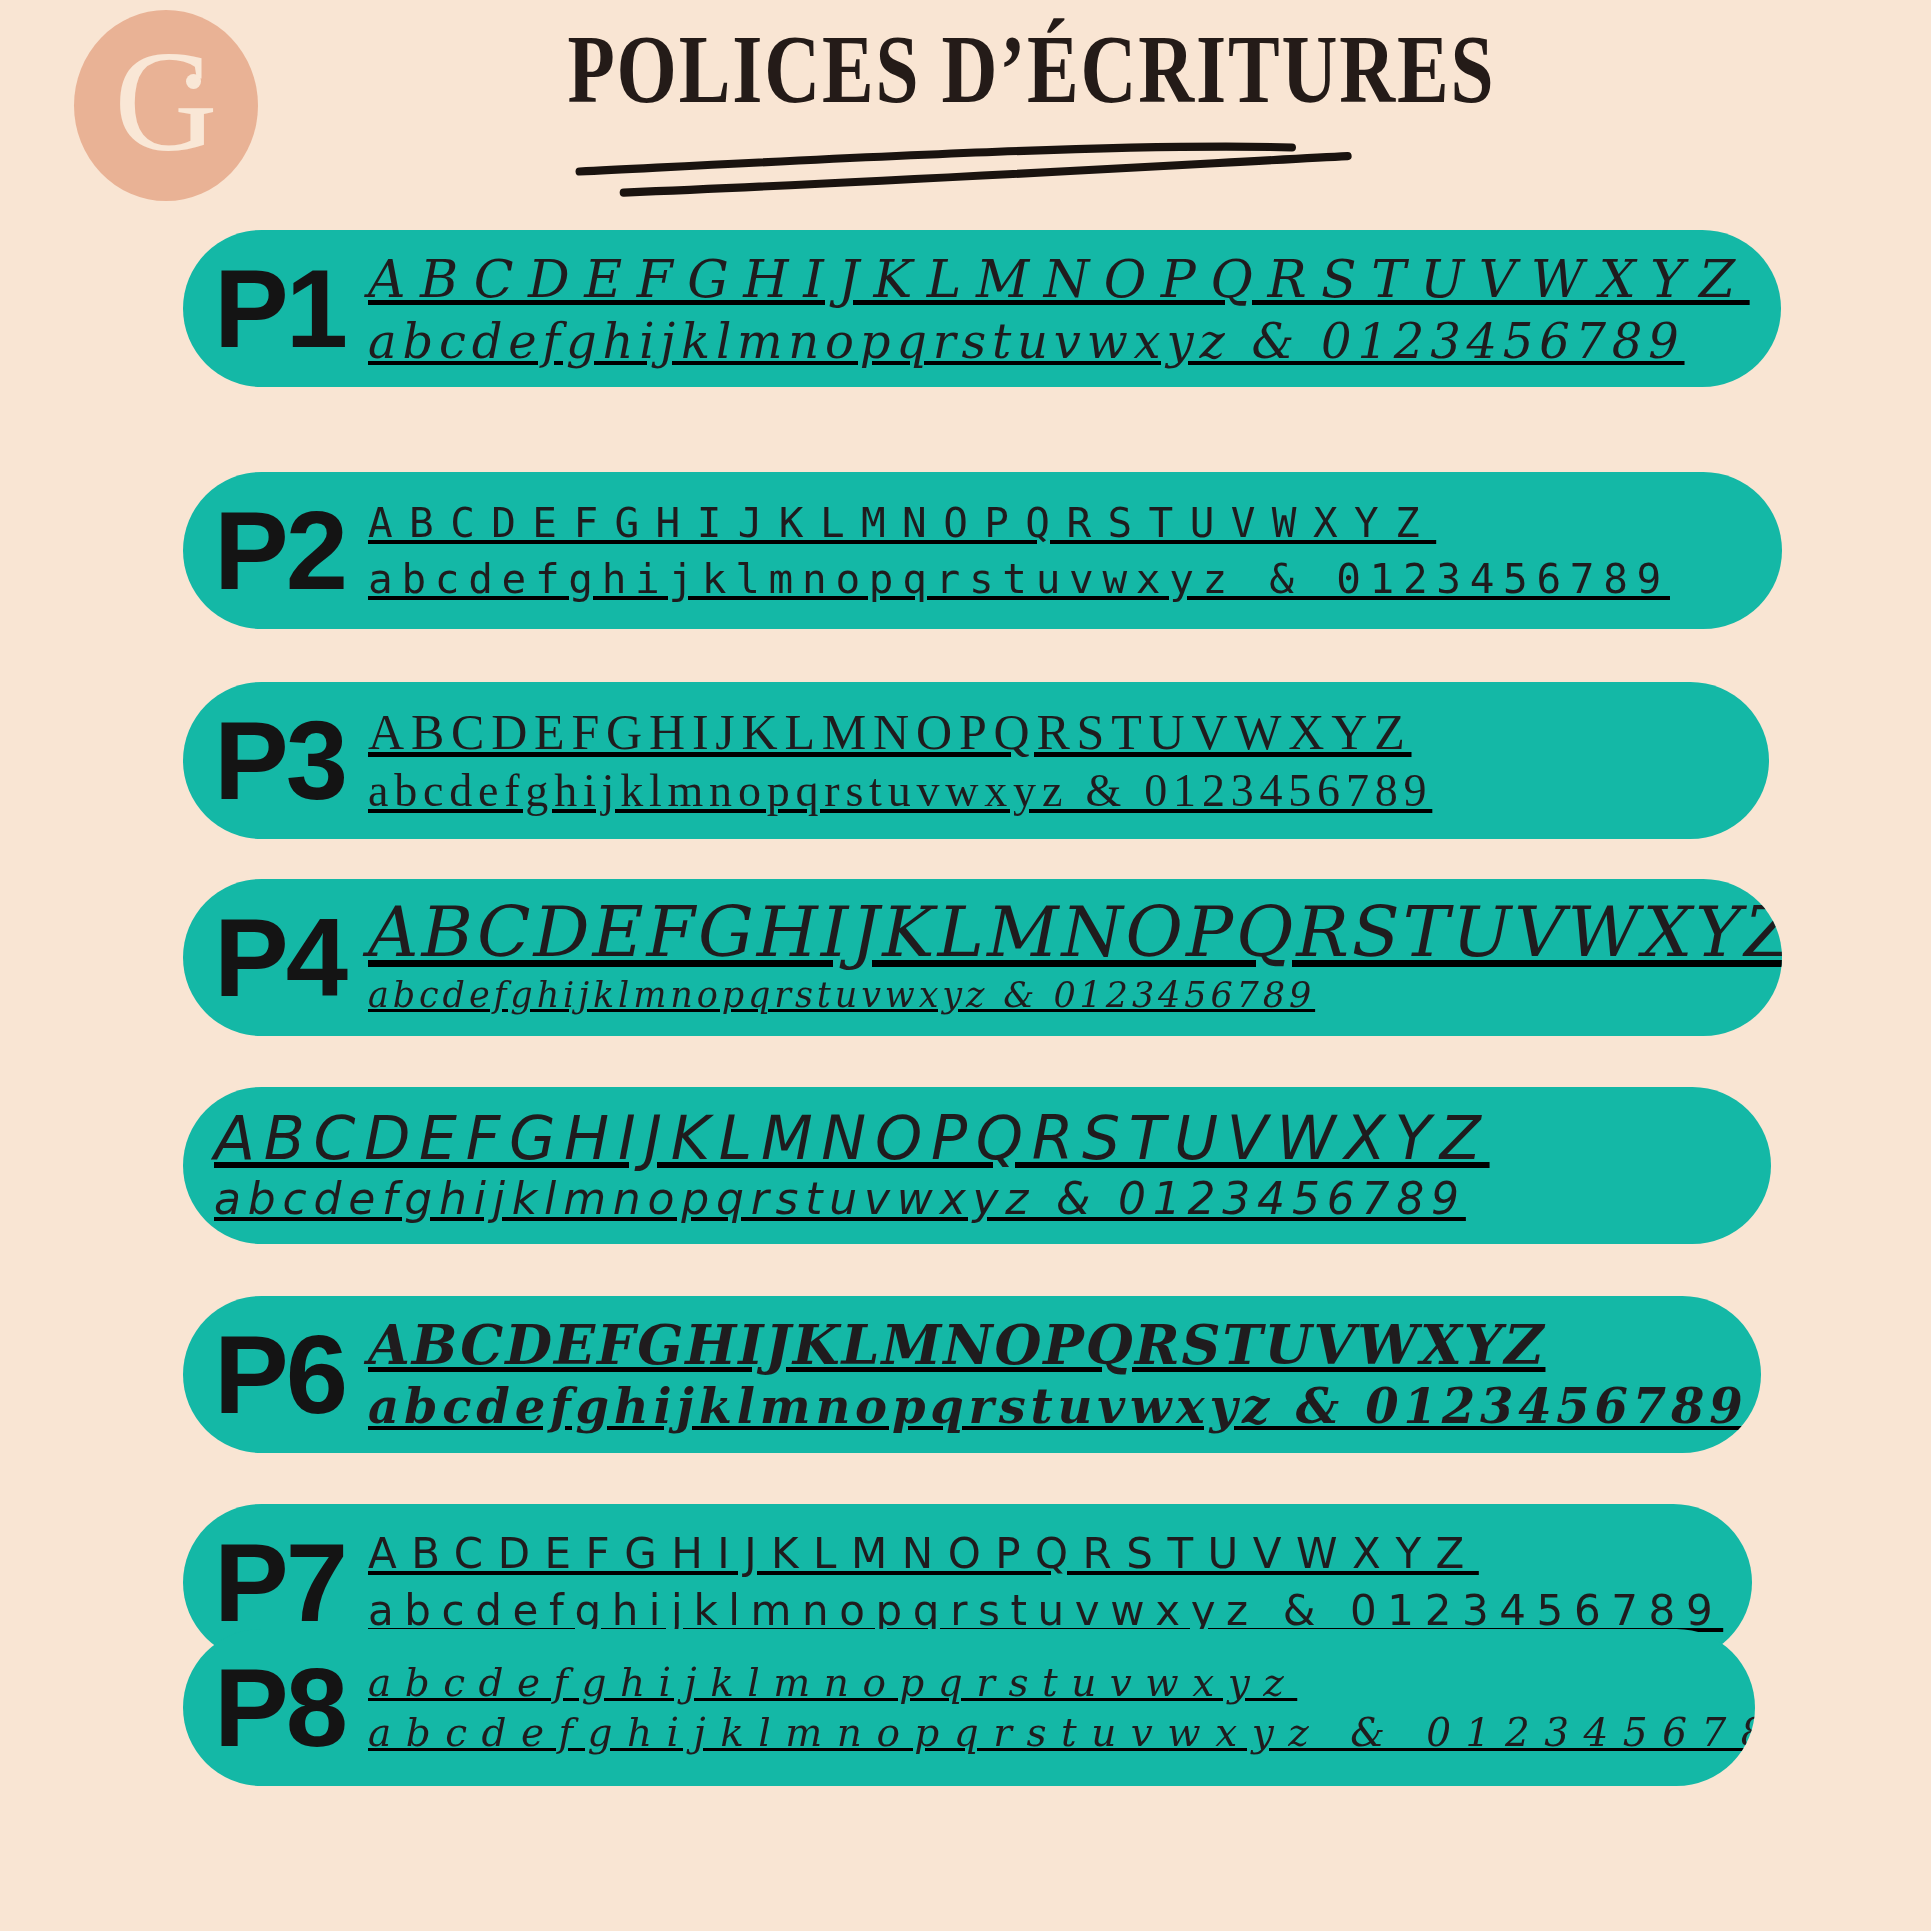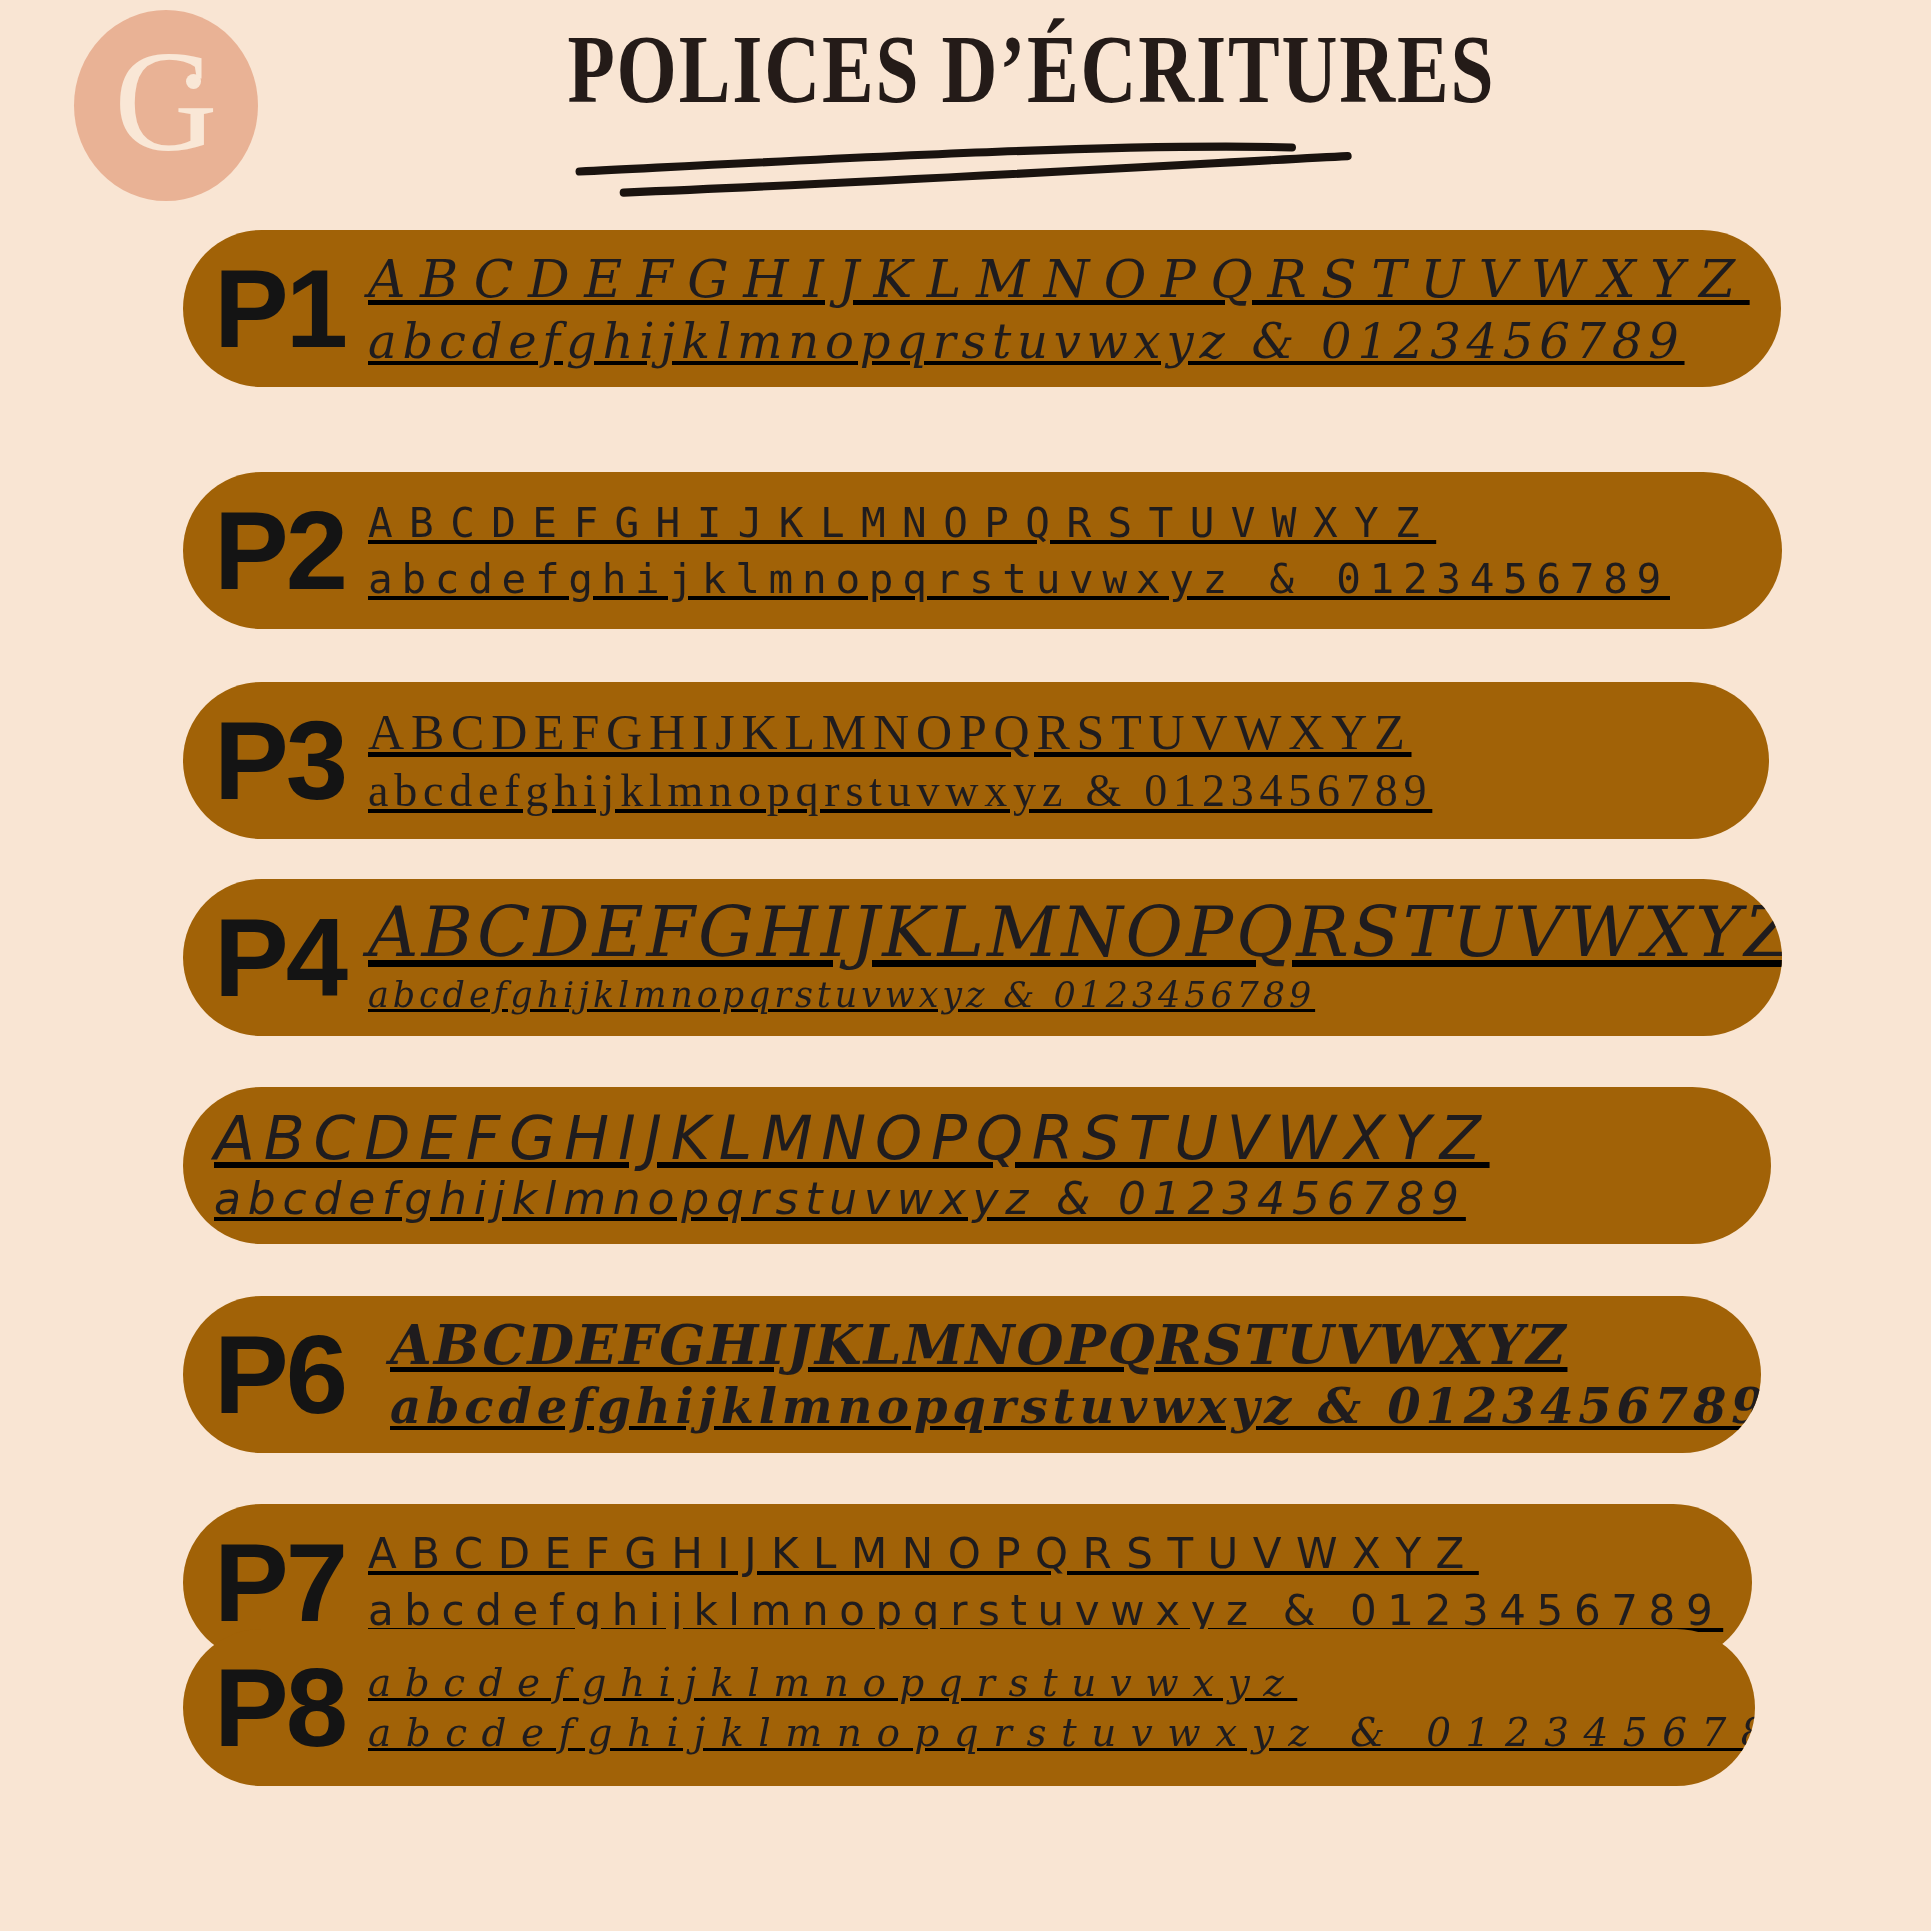--- a/index.html
+++ b/index.html
@@ -33,31 +33,31 @@
     display:inline-block;
     font-family:"Liberation Serif", serif;
     font-weight:700;font-size:79px;letter-spacing:1.9px;
     color:#241b18;white-space:nowrap;
     transform:scale(0.98,1.22);transform-origin:center top;
   }
   .underline-svg{position:absolute;left:539px;top:135px;}
   
   .pill{
     position:absolute;left:183px;height:157px;
-    background:#a16207;border-radius:92px;
+    background:#14b8a6;border-radius:92px;
     display:flex;align-items:center;
     padding-left:31px;box-sizing:border-box;
     overflow:hidden;
   }
   .r1{top:230px;width:1598px;}
   .r2{top:452px;width:1599px;margin-top:20px;}
   .r3{top:682px;width:1586px;}
   .r4{top:879px;width:1599px;}
   .r5{top:1087px;width:1588px;}
-  .r6{top:1296px;width:1578px;gap:22px;}
+  .r6{top:1296px;width:1578px;}
   .r7{top:1504px;width:1569px;}
   .r8{top:1629px;width:1572px;}
   .row-label{
     flex:none;width:154px;
     font-family:"Liberation Sans", sans-serif;
     font-weight:700;font-size:112px;line-height:1;
     letter-spacing:-2.9px;color:#141414;
   }
   .lines{display:flex;flex-direction:column;justify-content:center;text-decoration:underline;}
   .line{white-space:nowrap;color:#1f1c1e;}

